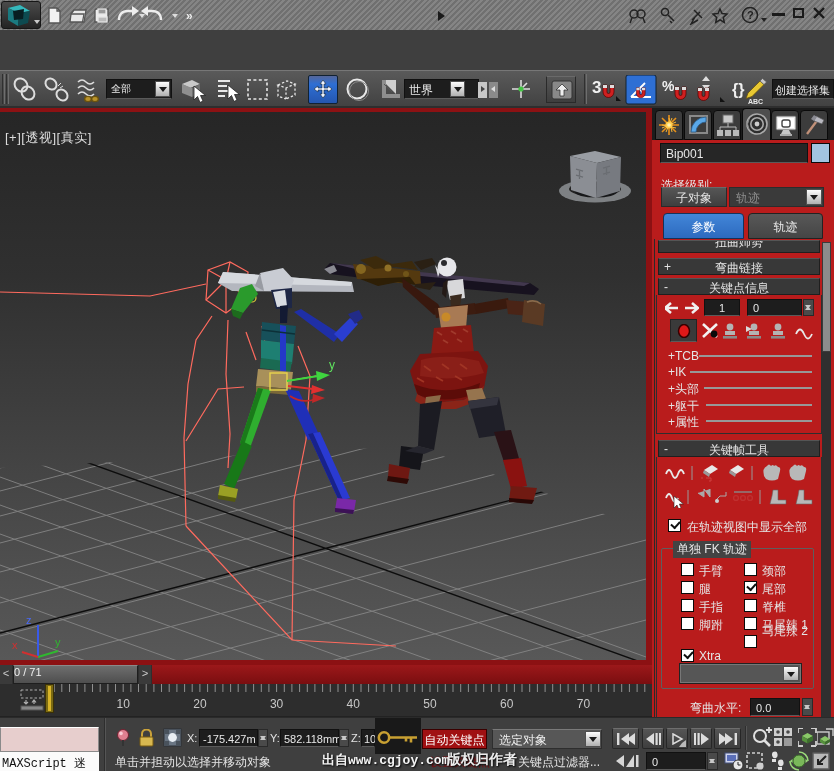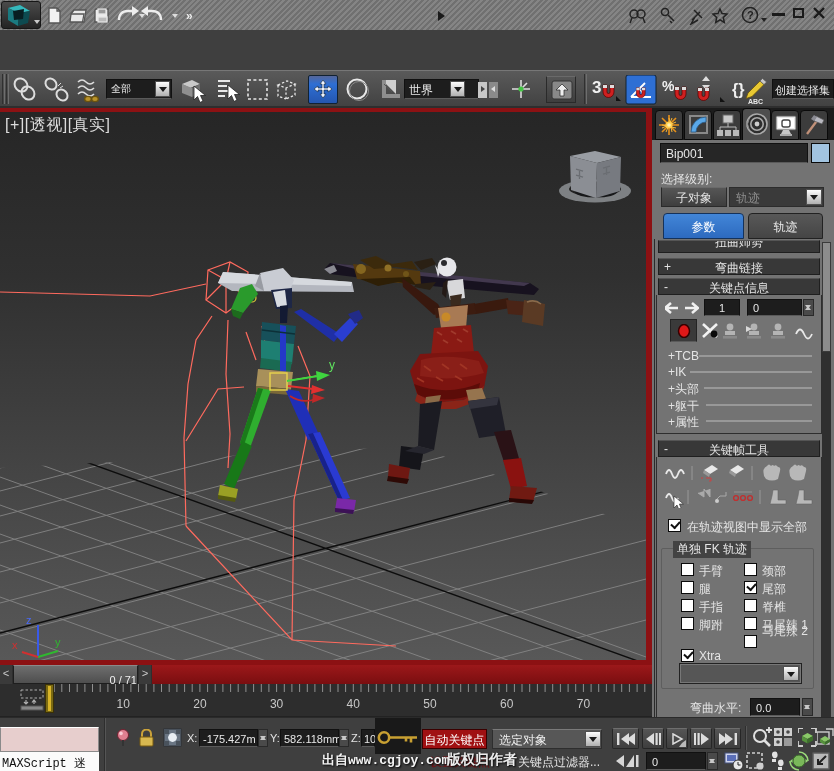--- a/index.html
+++ b/index.html
@@ -289,25 +289,25 @@
 
  <g stroke-width="2" fill="none">
   <path d="M38 513 L38 545" stroke="#3a5ae8"></path>
   <path d="M38 545 L58 539" stroke="#2fb82f"></path>
   <path d="M38 545 L22 540" stroke="#d03030"></path>
  </g>
  <text x="26" y="512" fill="#4a6af8" font-size="11">z</text>
  <text x="55" y="534" fill="#2fb82f" font-size="11">y</text>
  <text x="12" y="537" fill="#d03030" font-size="11">x</text>
 </svg>
-<div class="ab" style="left:5px;top:3px;color:#dcdcdc;font-size:16px;letter-spacing:.5px">[+][透视][真实]</div>
+<div class="ab" style="left:5px;top:17px;color:#dcdcdc;font-size:13px;letter-spacing:.5px">[+][透视][真实]</div>
 </div>
     </div>
 
-<div class="ab" style="left:652px;top:108px;width:182px;height:612px;background:#737373">
+<div class="ab" style="left:652px;top:108px;width:182px;height:612px;background:#b91c1c">
  <div class="ab" style="left:0;top:0;width:182px;height:32px;background:#1c1c1c"></div>
  <div class="ab" style="left:3px;top:2px;width:28px;height:30px;background:#3c3c3c;border:1px solid #0a0a0a;border-radius:4px 4px 0 0">
   <svg class="ab" style="left:3px;top:4px" width="20" height="20" viewBox="0 0 20 20">
           <g stroke="#e89018" stroke-width="1.6">
             <path d="M10 0 V20 M0 10 H20 M3 3 L17 17 M17 3 L3 17"></path>
           </g>
           <g stroke="#f8b838" stroke-width="1">
             <path d="M10 3 L13 17 M7 17 L13 3 M3 10 L17 13 M3 13 L17 7"></path>
           </g>
           <circle cx="10" cy="10" r="3.6" fill="#ffcf50"></circle>
@@ -349,21 +349,21 @@
  </div>
  <div class="ab" style="left:148px;top:2px;width:28px;height:30px;background:#3c3c3c;border:1px solid #0a0a0a;border-radius:4px 4px 0 0">
   <svg class="ab" style="left:3px;top:3px" width="22" height="24" viewBox="0 0 22 24">
           <path d="M3 20 L15 4" stroke="#c09078" stroke-width="2.4"></path>
           <path d="M12 2 L20 6 L18 10 L10 7 Z" fill="#b8b8c0" stroke="#555" stroke-width=".7"></path>
           <path d="M10 7 L13 3 L10 1 L7 5 Z" fill="#8a8a92"></path>
         </svg>
  </div>
  <div class="ab" style="left:8px;top:35px;width:148px;height:20px;font-size:12px;padding:3px 5px;background:#262626;border:1px solid #111;border-bottom-color:#5a5a5a;color:#e8e8e8">Bip001</div>
  <div class="ab" style="left:159px;top:35px;width:19px;height:20px;background:#a2c4e0;border:1px solid #0a0a0a"></div>
- <div class="ab ptext" style="left:9px;top:63px">选择级别:</div>
+ <div class="ab ptext" style="left:9px;top:69px">选择级别:</div>
  <div class="tbtn ptext" style="left:9px;top:79px;width:66px;height:20px;text-align:center;padding-top:2px">子对象</div>
  <div class="ab" style="left:77px;top:79px;width:95px;height:20px;background:#3a3a3a;border:1px solid #2c2c2c;color:#8c8c8c;font-size:12px;padding:2px 6px">轨迹</div>
  <div class="ab dbtn" style="left:154px;top:81px;width:16px;height:16px"></div>
  <div class="ab" style="left:11px;top:105px;width:81px;height:26px;background:linear-gradient(#4286d8,#2d6abf);border:1px solid #15325a;border-radius:4px 4px 0 0;color:#fff;font-size:12px;text-align:center;padding-top:5px">参数</div>
  <div class="ab" style="left:96px;top:105px;width:75px;height:26px;background:linear-gradient(#585858,#454545);border:1px solid #222;border-radius:4px 4px 0 0;color:#e8e8e8;font-size:12px;text-align:center;padding-top:5px">轨迹</div>
  <div class="ab" style="left:2px;top:131px;width:1px;height:479px;background:#2a2a2a"></div>
  <div class="ab roll" style="left:6px;top:132px;width:162px;height:13px;overflow:hidden">
         <div style="margin-top:-7px">扭曲姉势</div>
       </div>
  <div class="ab roll" style="left:6px;top:150px;width:162px;height:17px;padding-top:1px"><b>+</b>弯曲链接</div>
@@ -477,21 +477,21 @@
  <div class="ab ptext" style="left:38px;top:592px">弯曲水平:</div>
  <div class="ab fld" style="left:98px;top:590px;width:50px;height:18px;font-size:11px;padding:3px 5px">0.0</div>
  <div class="ab spin" style="left:150px;top:590px;width:11px;height:18px"></div>
  <div class="ab" style="left:3px;top:610px;width:167px;height:1px;background:#6a6a6a"></div>
  <div class="ab" style="left:170px;top:134px;width:9px;height:476px;background:#2f2f2f"></div>
  <div class="ab" style="left:170px;top:134px;width:9px;height:110px;background:#8c8c8c;border:1px solid #3a3a3a"></div>
 </div>
 
 <div class="ab" style="left:0;top:665px;width:652px;height:19px;background:#2e2e2e">
  <div class="ab" style="left:0;top:0;width:12px;height:19px;background:#3a3a3a;color:#ccc;font-size:11px;text-align:center;padding-top:2px"><span style="font-family:'Liberation Mono',monospace">&lt;</span></div>
- <div class="ab" style="left:13px;top:0;width:125px;height:19px;background:linear-gradient(#6e6e6e,#4e4e4e);border:1px solid #1e1e1e;border-top-color:#8a8a8a;color:#f0f0f0;font-size:11px;text-align:right;padding-top:8px">0 / 71</div>
+ <div class="ab" style="left:13px;top:0;width:125px;height:19px;background:linear-gradient(#6e6e6e,#4e4e4e);border:1px solid #1e1e1e;border-top-color:#8a8a8a;color:#f0f0f0;font-size:11px;text-align:left;padding-top:0">0 / 71</div>
  <div class="ab" style="left:139px;top:0;width:12px;height:19px;background:#3a3a3a;color:#ccc;font-size:11px;text-align:center;padding-top:2px"><span style="font-family:'Liberation Mono',monospace">&gt;</span></div>
  <div class="ab" style="left:152px;top:0;width:500px;height:19px;background:linear-gradient(#9c181a,#7a0e10)"></div>
 </div>
 
 <div class="ab" style="left:0;top:684px;width:652px;height:33px;background:#2d2d2d;border-bottom:1px solid #222">
  <svg class="ab" style="left:20px;top:5px" width="26" height="22" viewBox="0 0 26 22" fill="none" stroke="#b0b0b0">
   <rect x="1" y="1" width="22" height="8" stroke-dasharray="2.5 2"></rect>
         <path d="M6 11 l0 4 m-2 -2 l2 2 2 -2 m6 -2 l0 4 m-2 -1.5 l2 -2.5 2 2.5" stroke-width="1.2"></path>
         <rect x="1" y="17" width="22" height="4" fill="#888" stroke="#555"></rect>
  </svg>
@@ -593,20 +593,21 @@
         <path d="M4 8 v4.5 l5.5 3 v-4.5z" fill="#55923c"></path>
         <path d="M15 8 v4.5 l-5.5 3 v-4.5z" fill="#3d6e2c"></path>
       </svg>
  <svg class="ab" style="left:817px;top:10px" width="17" height="19" viewBox="0 0 17 19">
         <rect x="0" y="4" width="12" height="12" fill="none" stroke="#cfcfcf" stroke-width="1.4"></rect>
         <path d="M3 11 l5 -3 5 3 -5 3z" fill="#8ac868"></path>
         <path d="M3 11 v3 l5 3 v-3z" fill="#55923c"></path>
         <path d="M13 11 v3 l-5 3 v-3z" fill="#3d6e2c"></path>
         <path d="M9 1 h7 v7" fill="none" stroke="#cfcfcf" stroke-width="1.4"></path>
       </svg>
+ <div class="ab ptext" style="left:115px;top:36px">单击并担动以选择并移动对象</div>
  <div class="ab" style="left:430px;top:36px;color:#7a1014;font-size:12px">设置关键点</div>
  <div class="ab" style="left:322px;top:33px;color:#f4f4f4;font-size:13px;font-weight:bold;text-shadow:1px 1px 2px #000;font-family:'Liberation Mono',monospace">出自www.cgjoy.com</div>
  <div class="ab" style="left:447px;top:33px;color:#ededed;font-size:14px;font-weight:bold;text-shadow:1px 1px 2px #000">版权归作者</div>
  <div class="ab gtext" style="left:518px;top:36px">关键点过滤器...</div>
  <svg class="ab" style="left:612px;top:35px" width="30" height="16" viewBox="0 0 30 16" fill="#d6d6d6">
         <path d="M2 2 v12 m2 -6 L12 2 v12 z m10 6 L22 2 v12 z m8 -6 v0 M24 2 h2.5 v12 h-2.5z"></path>
       </svg>
  <div class="ab fld" style="left:646px;top:34px;width:60px;height:18px;font-size:11px;padding:3px 5px">0</div>
  <div class="ab spin" style="left:707px;top:34px;width:11px;height:18px"></div>
  <svg class="ab" style="left:724px;top:33px" width="20" height="20" viewBox="0 0 20 20">

